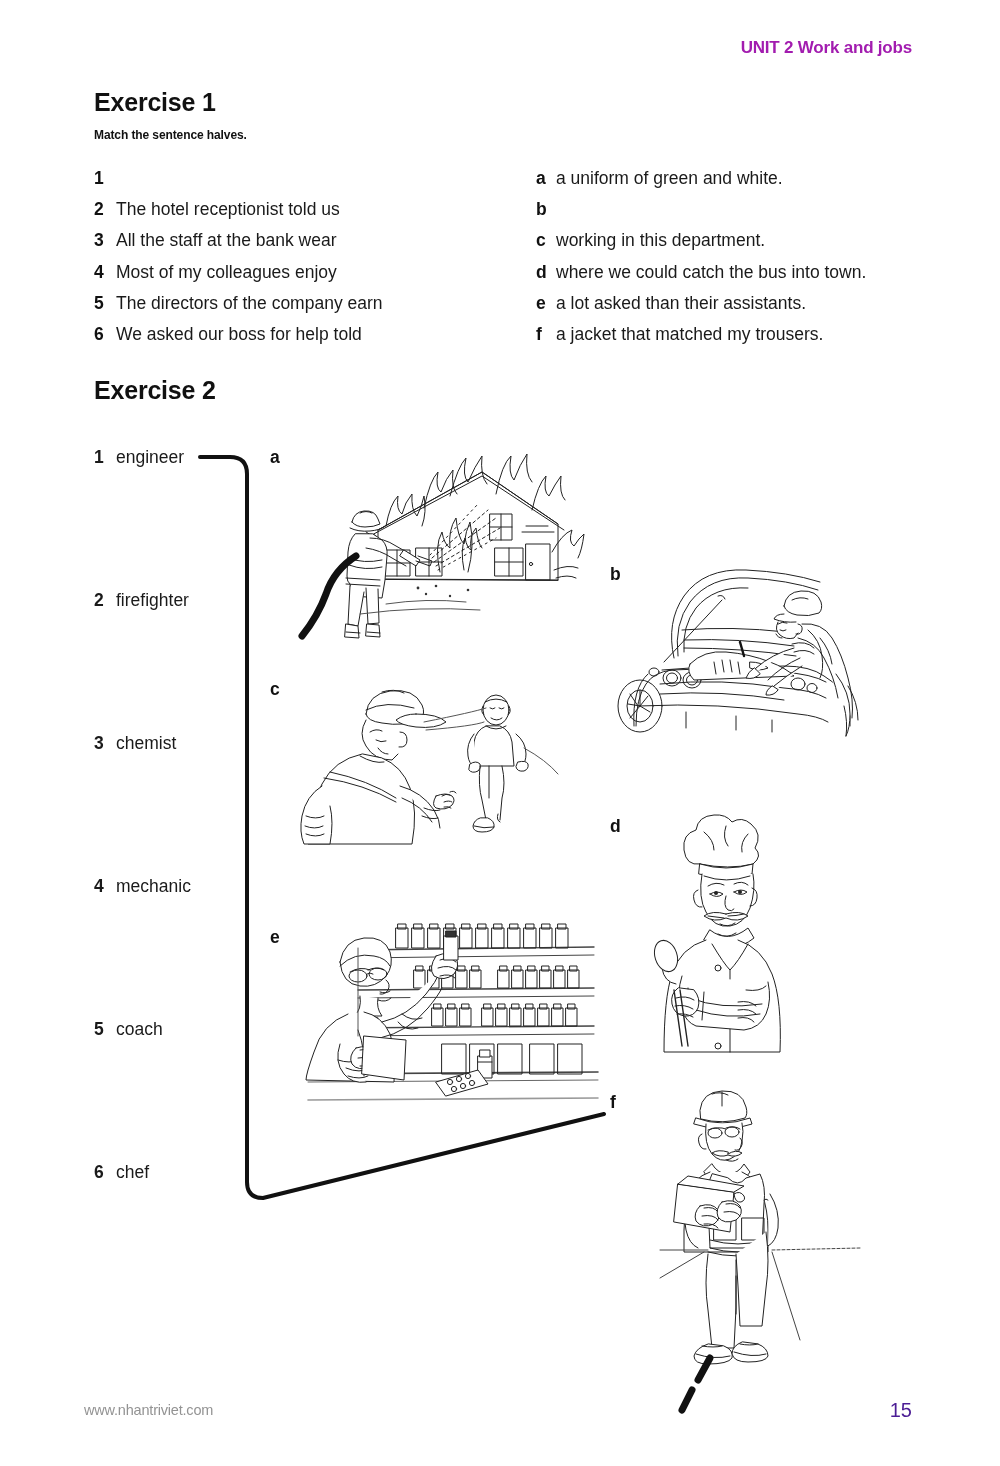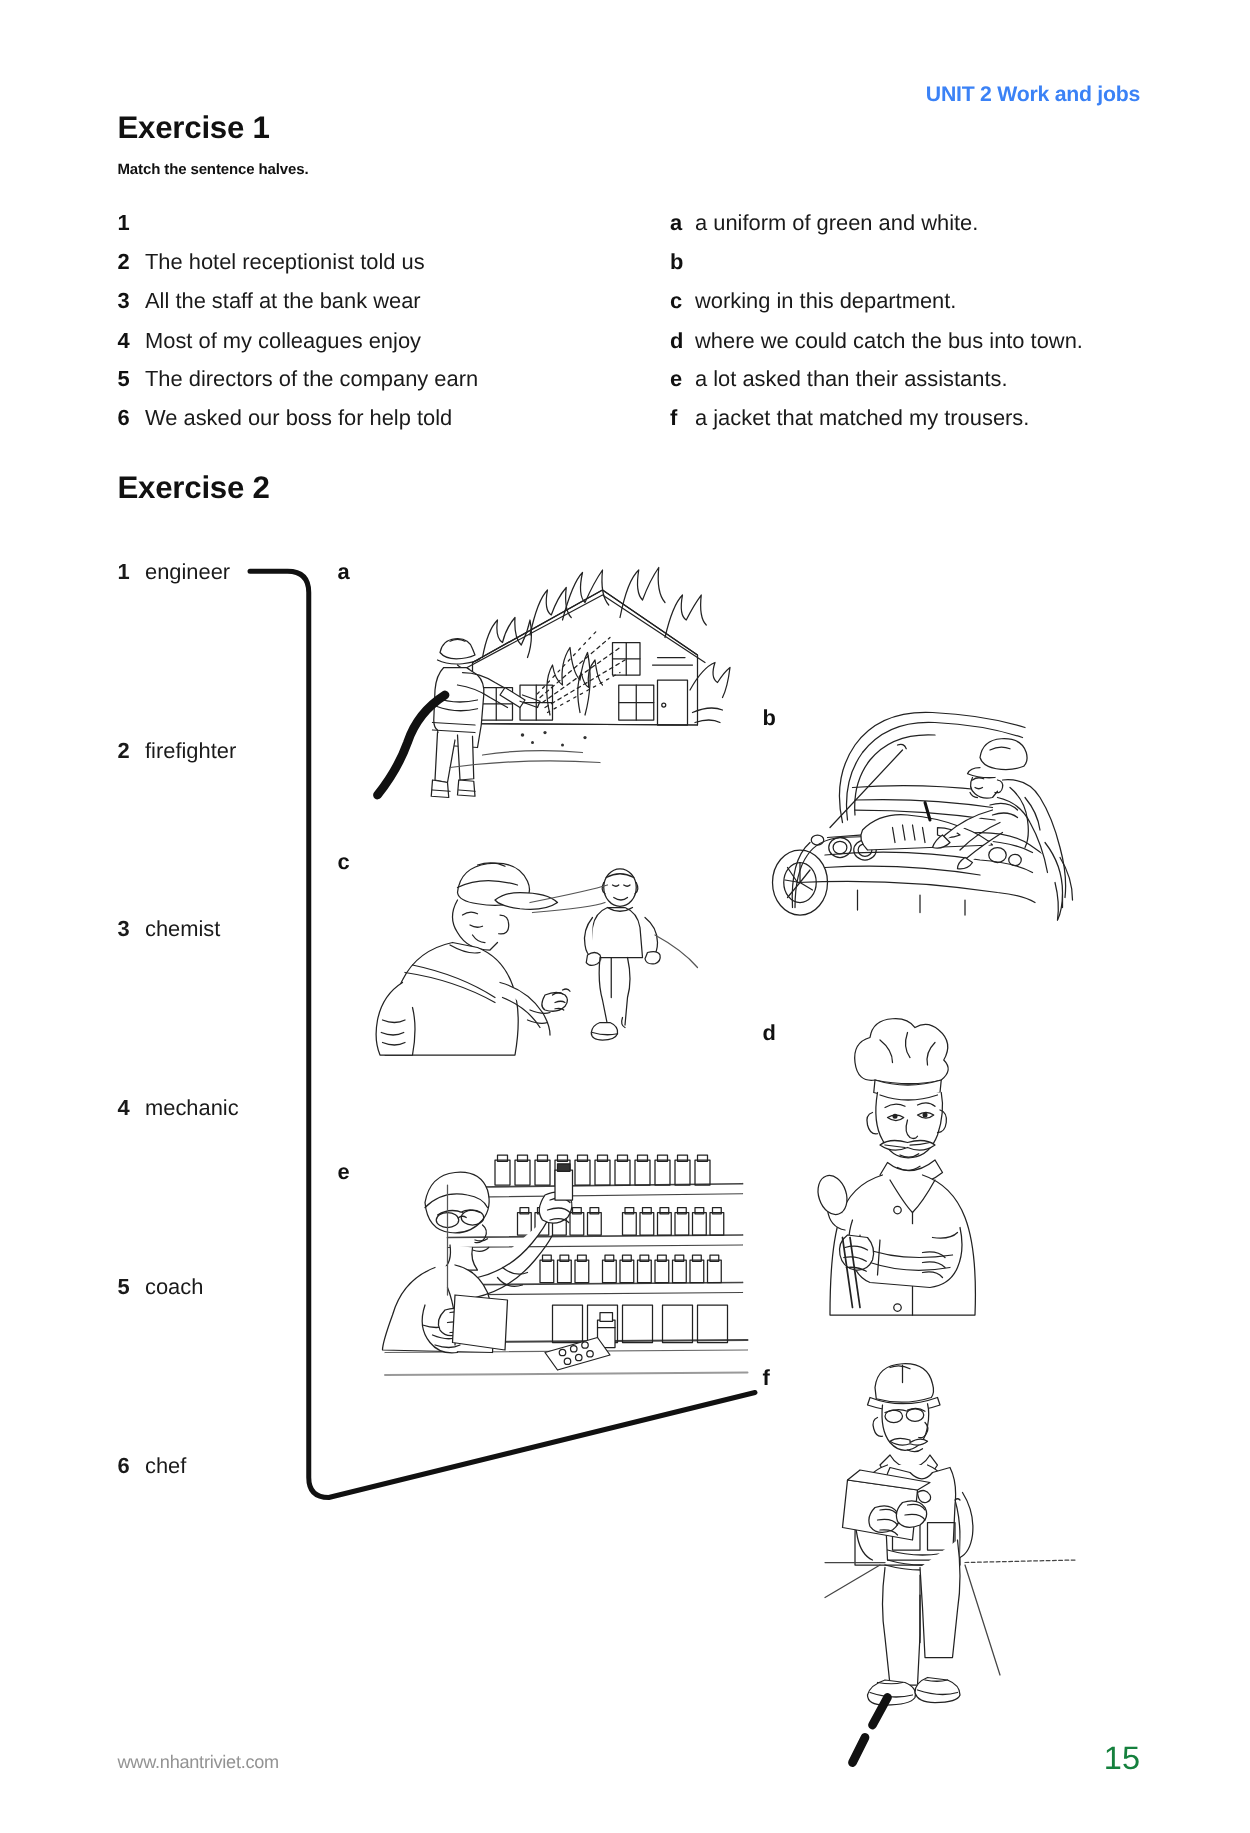--- a/index.html
+++ b/index.html
@@ -20,22 +20,21 @@
   }
 
   
   .unit-header {
     position: absolute;
     top: 38px;
     right: 88px;
     font-size: 17px;
     font-weight: bold;
     letter-spacing: -0.2px;
-    color: #3b82f6;
-    margin-top: 28px;
+    color: #a21caf;
   }
 
   
   .ex-heading {
     position: absolute;
     font-size: 25px;
     font-weight: bold;
     letter-spacing: -0.2px;
     color: #111;
   }
@@ -99,32 +98,32 @@
   #match-layer {
     position: absolute;
     left: 0; top: 0;
     width: 1000px; height: 1466px;
     pointer-events: none;
   }
 
   
   .footer-url {
     position: absolute;
-    left: 94px;
+    left: 84px;
     bottom: 48px;
     font-size: 14.5px;
     color: #939393;
     letter-spacing: -0.2px;
   }
   .footer-page {
     position: absolute;
     right: 88px;
     bottom: 44px;
-    font-size: 26px;
-    color: #15803d;
+    font-size: 20px;
+    color: #4c1d95;
   }
 </style>
 </head>
 <body>
 
 <div id="page">
 
   <div class="unit-header">UNIT 2 Work and jobs</div>
 
   <div class="ex-heading" style="left:94px; top:88px;">Exercise 1</div>

